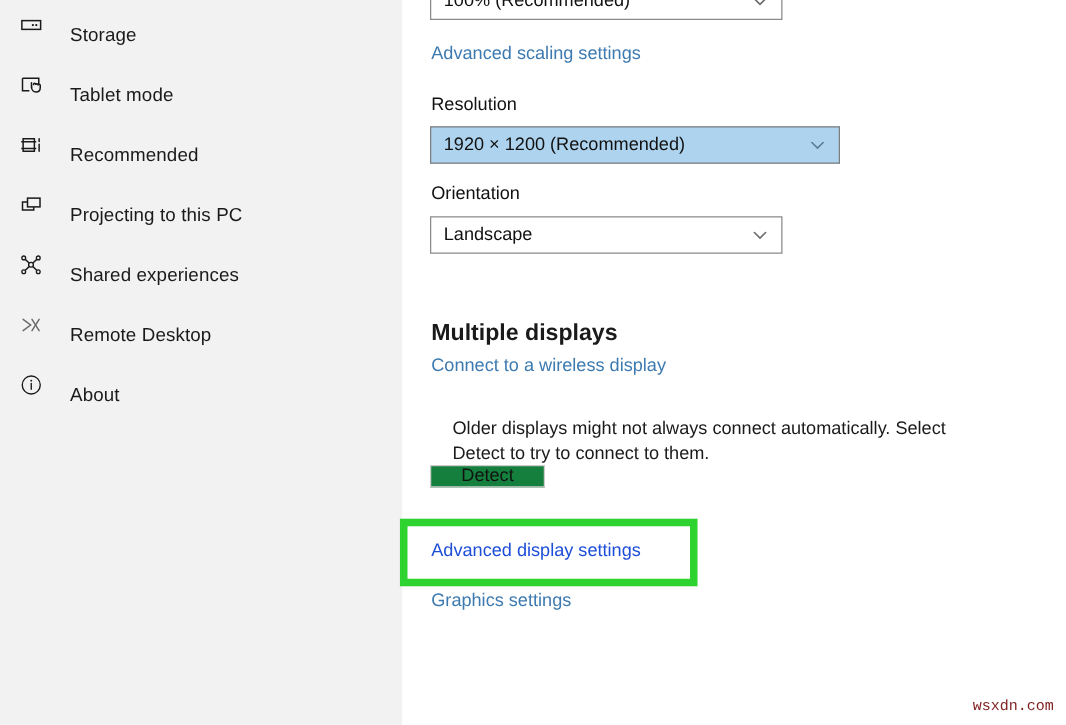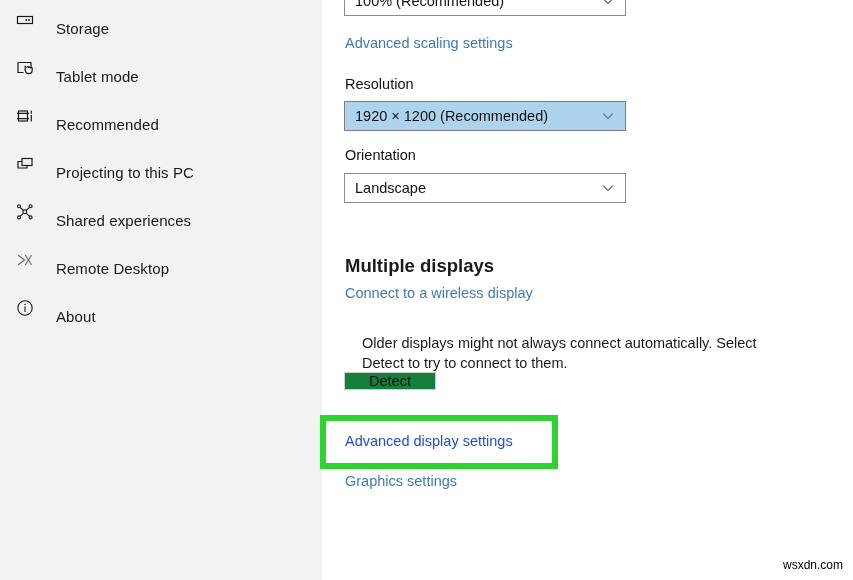--- a/index.html
+++ b/index.html
@@ -186,22 +186,22 @@
     top: 0px;
     width: 40px;
     height: 38px;
     opacity: 0.65;
   }
   #wsxdn-watermark {
     position: absolute;
     right: 10px;
     bottom: 8px;
     font-size: 12px;
-    color: #000000;
-    font-family: Liberation Sans, sans-serif;
+    color: #7f1d1d;
+    font-family: Liberation Mono, monospace;
     user-select: none;
   }
 </style>
 </head>
 <body>
 
 <div id="root">
 
   <nav id="sidebar">
 
@@ -294,21 +294,21 @@
         <svg width="14" height="14" viewBox="0 0 14 14" fill="none" stroke="#6b6b6b" stroke-width="1.3" stroke-linecap="round">
           <path d="M2.5 5 L7 9.4 L11.5 5"></path>
         </svg>
       </span>
     </div>
 
     <a class="link" style="left:23px; top:35px;">Advanced scaling settings</a>
 
     <div class="field-label" style="left:23px; top:76px;">Resolution</div>
 
-    <div class="combo selected" style="left:22px; top:101px; width:282px;">
+    <div class="combo selected" style="left:22px; top:101px; width:328px;">
       <span class="combo-text">1920 × 1200 (Recommended)</span>
       <span class="chev">
         <svg width="14" height="14" viewBox="0 0 14 14" fill="none" stroke="#5a7c94" stroke-width="1.3" stroke-linecap="round">
           <path d="M2.5 5 L7 9.4 L11.5 5"></path>
         </svg>
       </span>
     </div>
 
     <div class="field-label" style="left:23px; top:147px;">Orientation</div>
 

